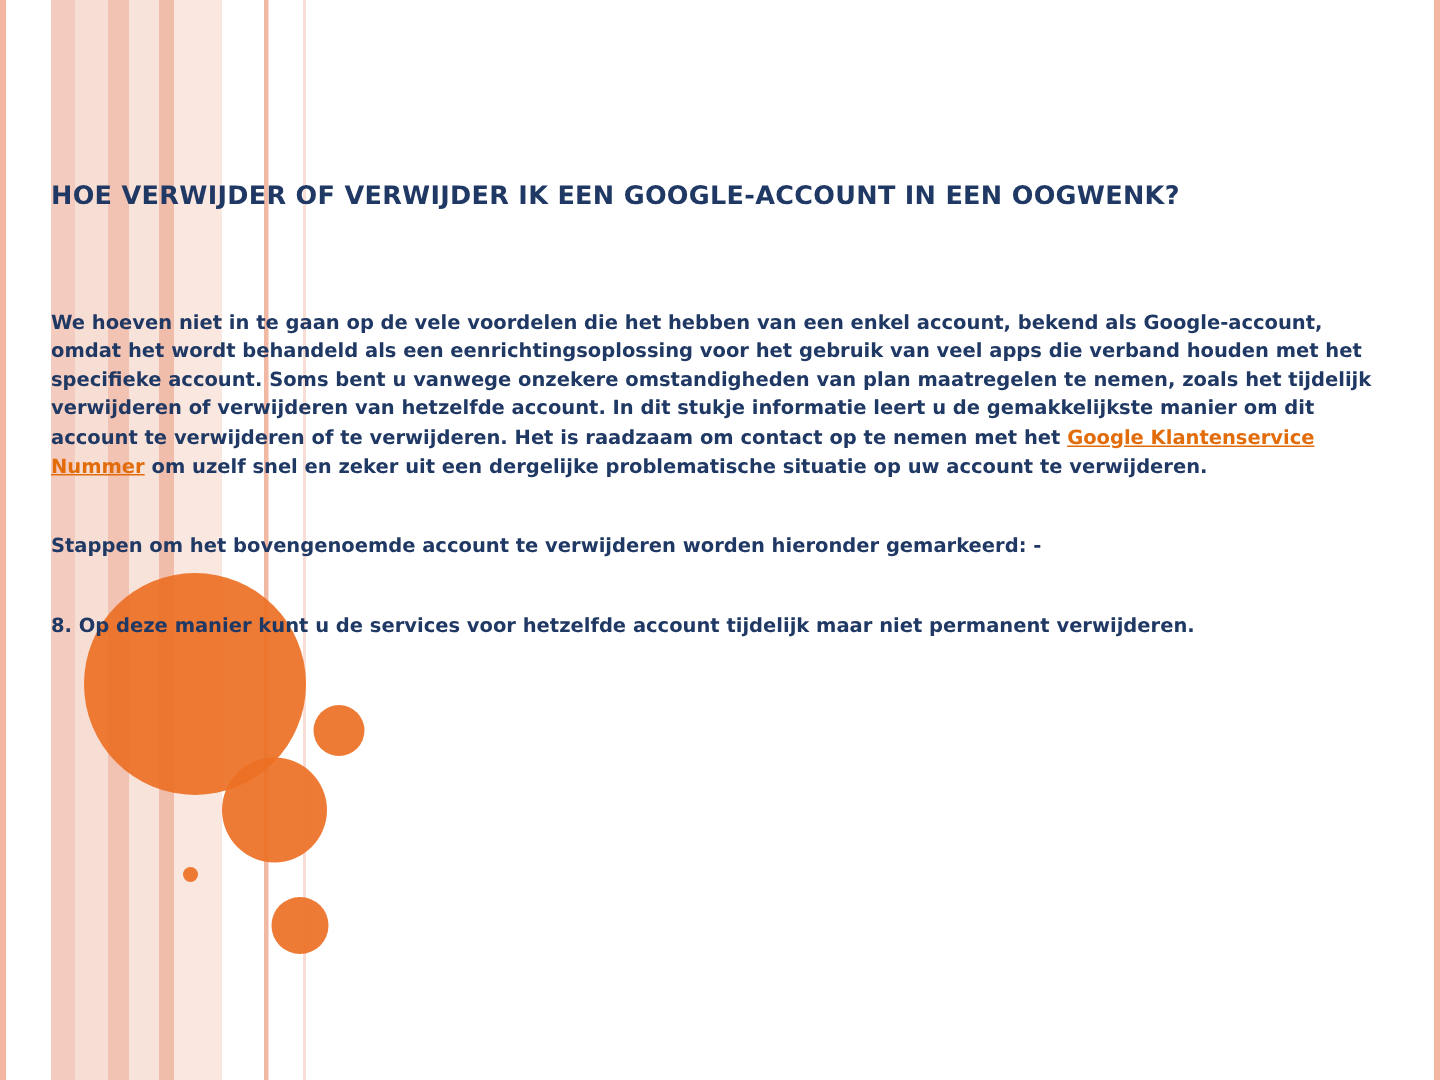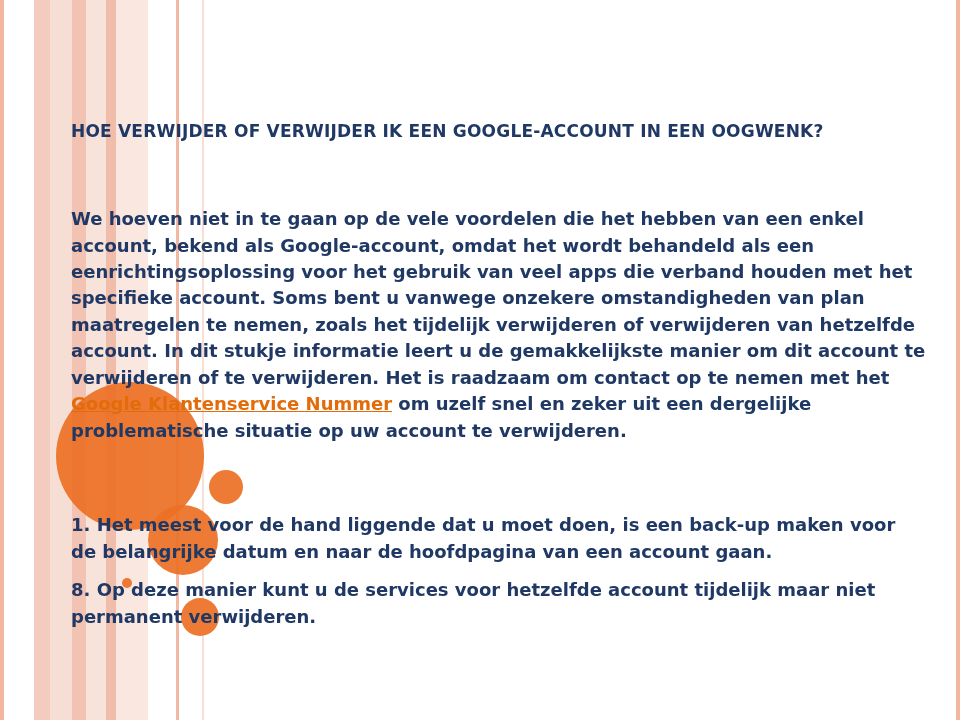--- a/index.html
+++ b/index.html
@@ -62,34 +62,33 @@
   .b1 { left: 52px;  top: 382px; width: 148px; height: 148px; }
   .b2 { left: 144px; top: 505px; width: 70px;  height: 70px;  }
   .b3 { left: 205px; top: 470px; width: 34px;  height: 34px;  }
   .b4 { left: 177px; top: 598px; width: 38px;  height: 38px;  }
   .b5 { left: 118px; top: 578px; width: 10px;  height: 10px;  }
 
   .content {
     position: relative;
     z-index: 3;
     padding: 0 30px 0 30px;
-    margin-left: 37px;
   }
   h1.title {
     margin: 0;
     padding-top: 120px;
     font-size: 17px;
     font-weight: bold;
     color: #1f3864;
     letter-spacing: .2px;
     line-height: 1.3;
   }
   p.para {
     margin: 0;
-    font-size: 18px;
+    font-size: 13px;
     font-weight: bold;
     color: #1f3864;
     line-height: 1.47;
   }
   .gap-lg { height: 64px; }
   .gap-md { height: 34px; }
   a.inline-link {
     color: #e36c0a;
     text-decoration: underline;
     font-weight: bold;
@@ -124,20 +123,20 @@
   <div class="content">
 
     <h1 class="title">HOE VERWIJDER OF VERWIJDER IK EEN GOOGLE-ACCOUNT IN EEN OOGWENK?</h1>
 
     <div class="gap-lg"></div>
 
     <p class="para"><span>We hoeven niet in te gaan op de vele voordelen die het hebben van een enkel account, bekend als Google-account, omdat het wordt behandeld als een eenrichtingsoplossing voor het gebruik van veel apps die verband houden met het specifieke account. Soms bent u vanwege onzekere omstandigheden van plan maatregelen te nemen, zoals het tijdelijk verwijderen of verwijderen van hetzelfde account. In dit stukje informatie leert u de gemakkelijkste manier om dit account te verwijderen of te verwijderen. Het is raadzaam om contact op te nemen met het </span><a class="inline-link" href="#">Google Klantenservice Nummer</a><span> om uzelf snel en zeker uit een dergelijke problematische situatie op uw account te verwijderen.</span></p>
 
     <div class="gap-md"></div>
 
+    <p class="para">Stappen om het bovengenoemde account te verwijderen worden hieronder gemarkeerd: -</p>
 
     <div class="gap-md"></div>
 
-    <p class="para step">1. Het meest voor de hand liggende dat u moet doen, is een back-up maken voor de belangrijke datum en naar de hoofdpagina van een account gaan.</p>
     <p class="para step">8. Op deze manier kunt u de services voor hetzelfde account tijdelijk maar niet permanent verwijderen.</p>
 
   </div>
 </div>
 
 </body></html>

